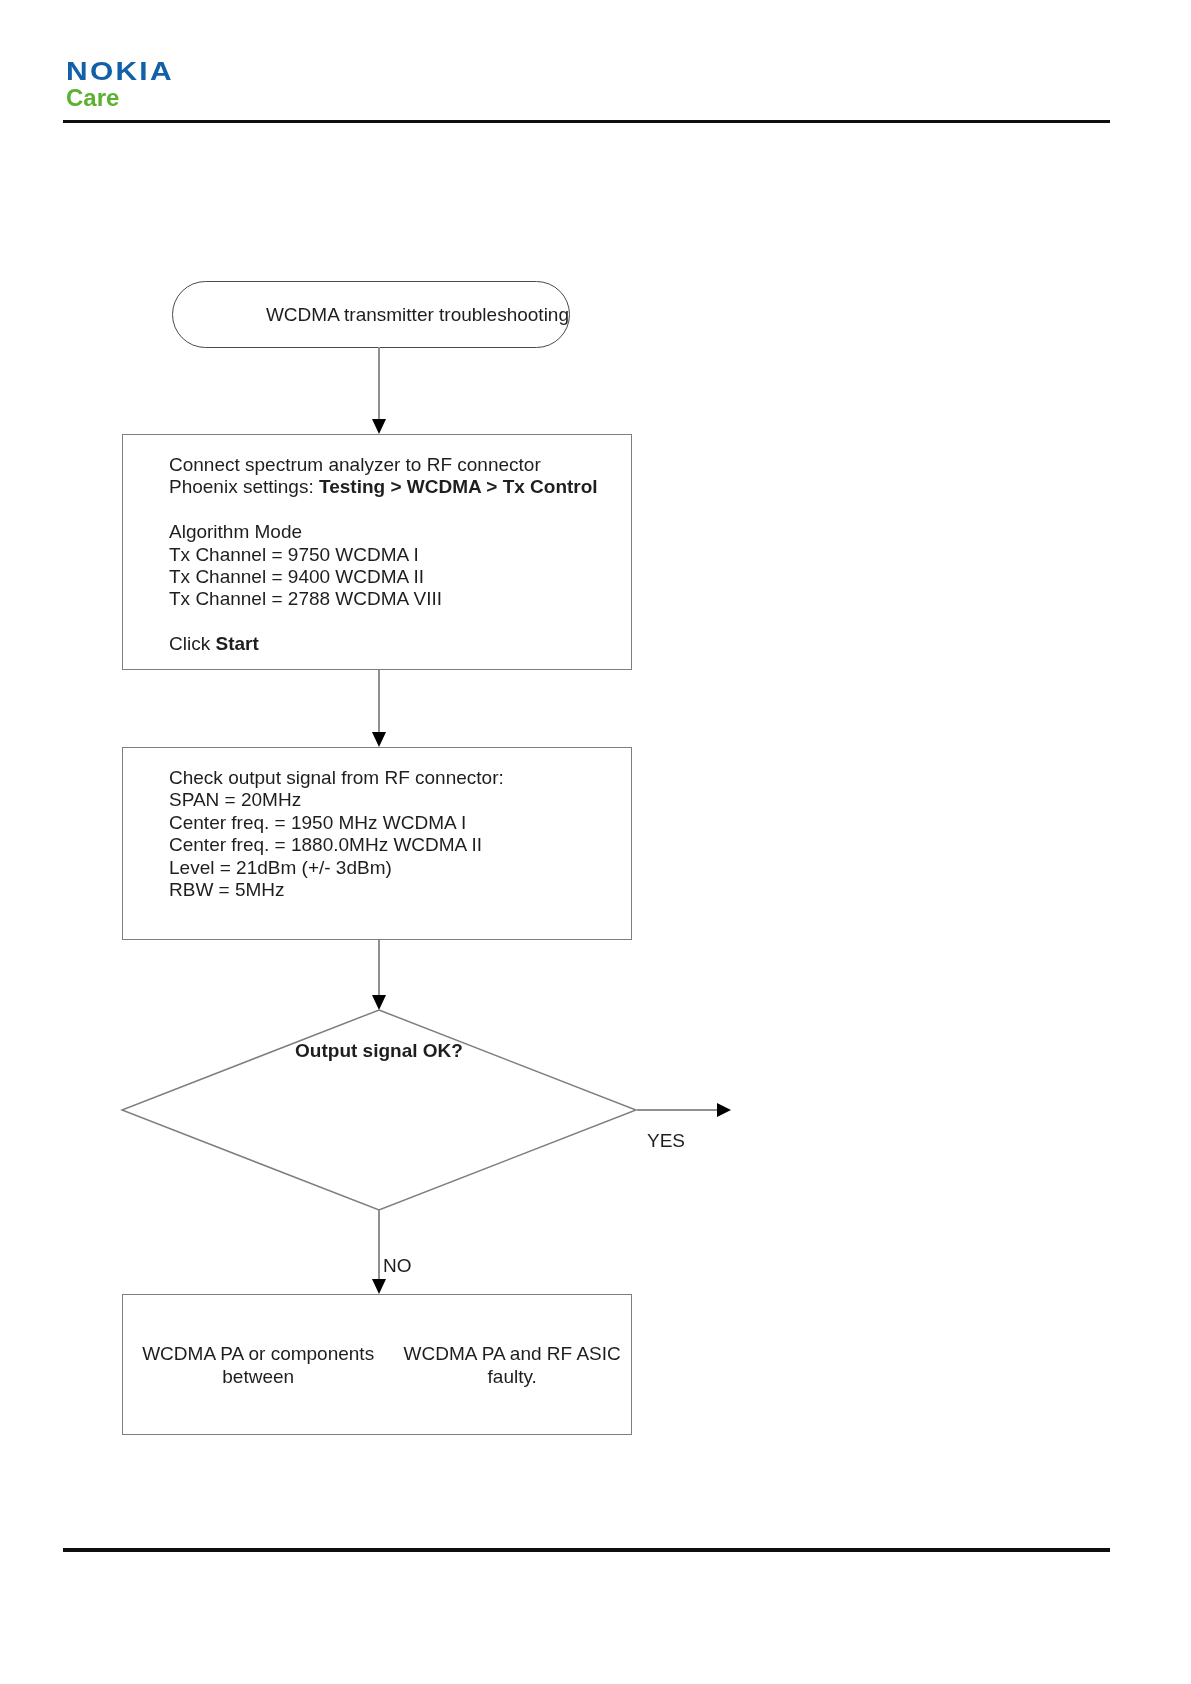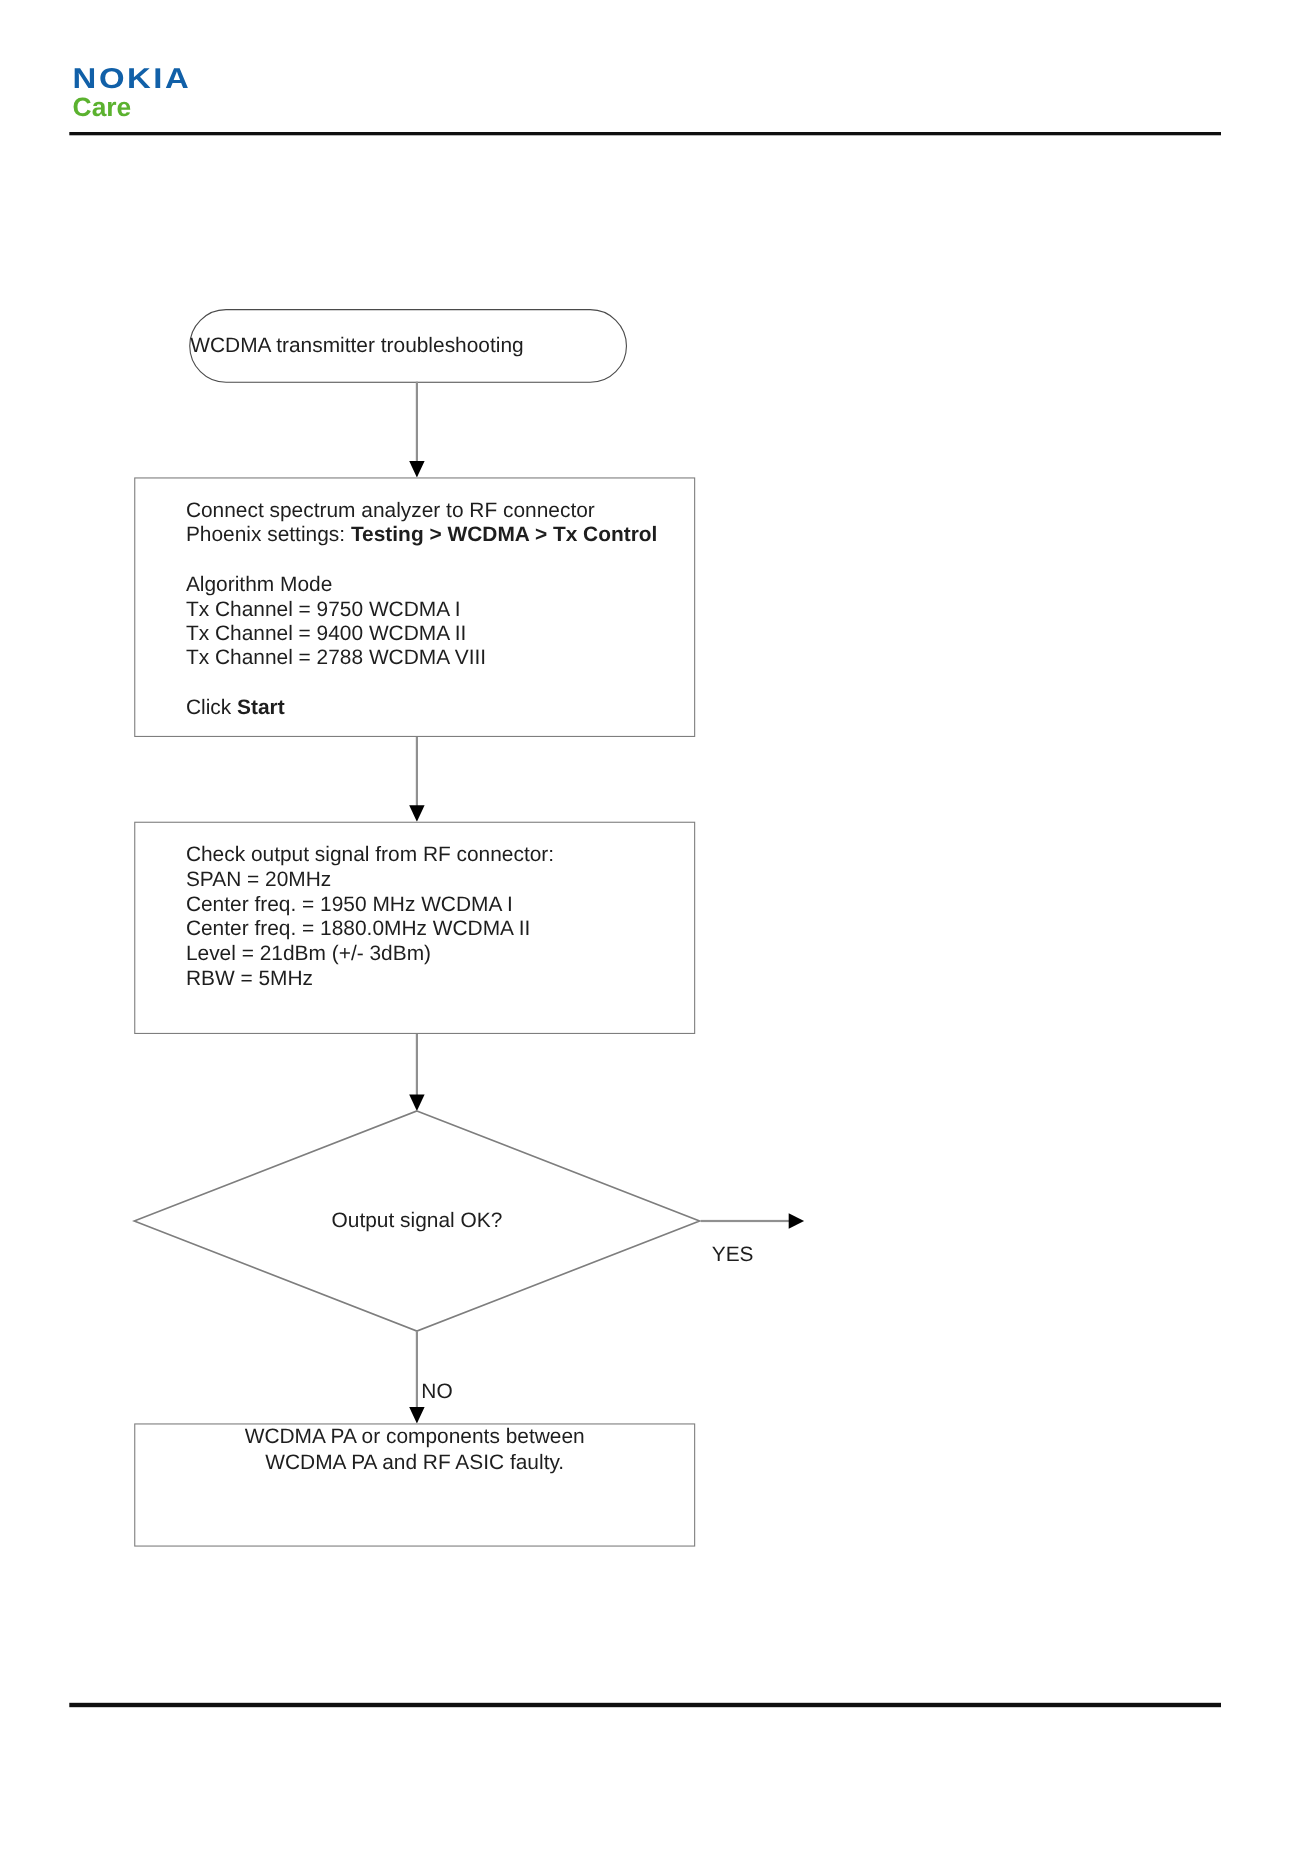--- a/index.html
+++ b/index.html
@@ -30,31 +30,31 @@
 
   
   .node{
     position:absolute;background:#fff;
     border:1.5px solid #7e7e7e;box-sizing:border-box;
     font-size:19px;
   }
   .terminator{
     left:172px;top:281px;width:398px;height:67px;
     border:1.5px solid #4a4a4a;border-radius:34px;
-    display:flex;align-items:center;justify-content:flex-start;
+    display:flex;align-items:center;justify-content:flex-end;
   }
   .box-setup{left:122px;top:434px;width:510px;height:236px;}
   .box-check{left:122px;top:747px;width:510px;height:193px;}
   .box-txok{
     left:731px;top:1050px;width:309px;height:120px;
     display:flex;align-items:center;justify-content:center;
   }
   .box-fault{
-    left:122px;top:1294px;width:510px;height:112px;
-    display:flex;flex-direction:column;align-items:center;justify-content:flex-start;
+    left:122px;top:1294px;width:510px;height:141px;
+    display:flex;align-items:center;justify-content:flex-end;
     text-align:center;line-height:23px;
   }
   .box-text{
     position:absolute;left:46px;top:19px;right:10px;
     line-height:22.4px;white-space:nowrap;
   }
   .blank-line{height:22.4px;}
   b{font-weight:700;}
 
   
@@ -66,23 +66,24 @@
     border-top:15px solid #000;
   }
   .arrow-right{
     position:absolute;width:0;height:0;
     border-top:7px solid transparent;border-bottom:7px solid transparent;
     border-left:14px solid #000;
   }
   .diamond-wrap{position:absolute;left:120px;top:1008px;width:518px;height:204px;}
   .diamond-wrap svg{display:block;}
   .diamond-label{
-    position:absolute;left:120px;top:1008px;width:518px;height:204px;
+    position:absolute;left:120px;top:949px;width:518px;height:204px;
     display:flex;align-items:center;justify-content:center;
     font-size:19px;
+    font-weight:bold;
   }
   .branch-label{
     position:absolute;font-size:19px;background:#fff;padding:0 3px;
     line-height:24px;
     margin-top:32px;
   }
   .label-yes{left:644px;top:1097px;}
   .label-no{left:380px;top:1222px;}
 </style>
 </head>

